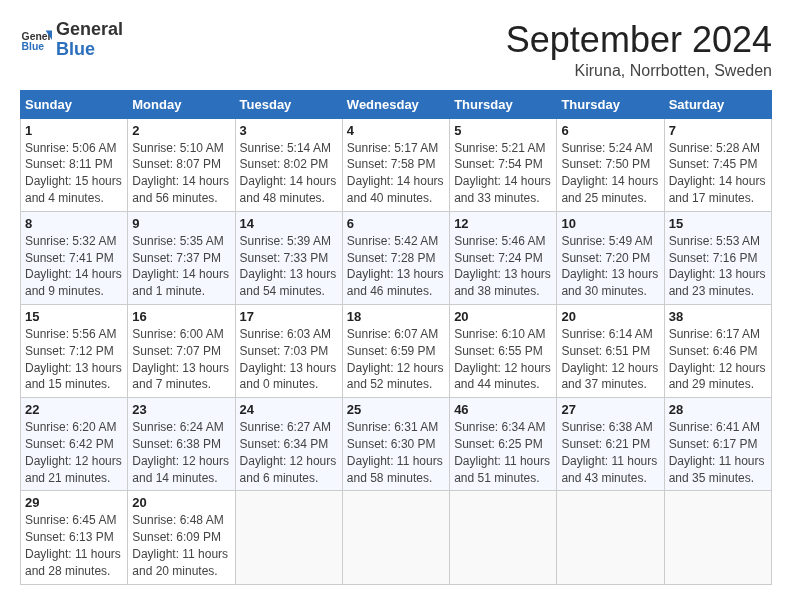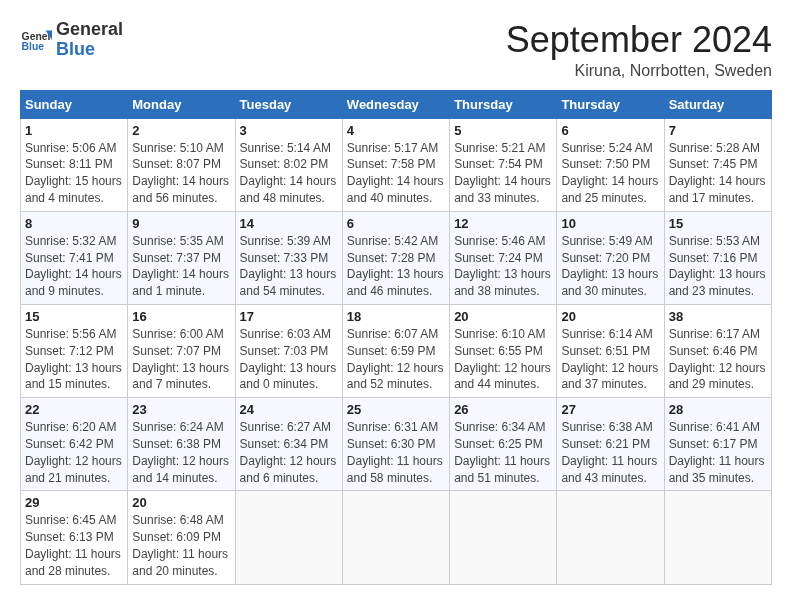--- a/index.html
+++ b/index.html
@@ -225,21 +225,21 @@
         </td>
         <td>
           <span class="day-num">24</span>
           <div class="day-detail">Sunrise: 6:27 AM<br>Sunset: 6:34 PM<br>Daylight: 12 hours and 6 minutes.</div>
         </td>
         <td>
           <span class="day-num">25</span>
           <div class="day-detail">Sunrise: 6:31 AM<br>Sunset: 6:30 PM<br>Daylight: 11 hours and 58 minutes.</div>
         </td>
         <td>
-          <span class="day-num">26</span>
+          <span class="day-num">46</span>
           <div class="day-detail">Sunrise: 6:34 AM<br>Sunset: 6:25 PM<br>Daylight: 11 hours and 51 minutes.</div>
         </td>
         <td>
           <span class="day-num">27</span>
           <div class="day-detail">Sunrise: 6:38 AM<br>Sunset: 6:21 PM<br>Daylight: 11 hours and 43 minutes.</div>
         </td>
         <td>
           <span class="day-num">28</span>
           <div class="day-detail">Sunrise: 6:41 AM<br>Sunset: 6:17 PM<br>Daylight: 11 hours and 35 minutes.</div>
         </td>

